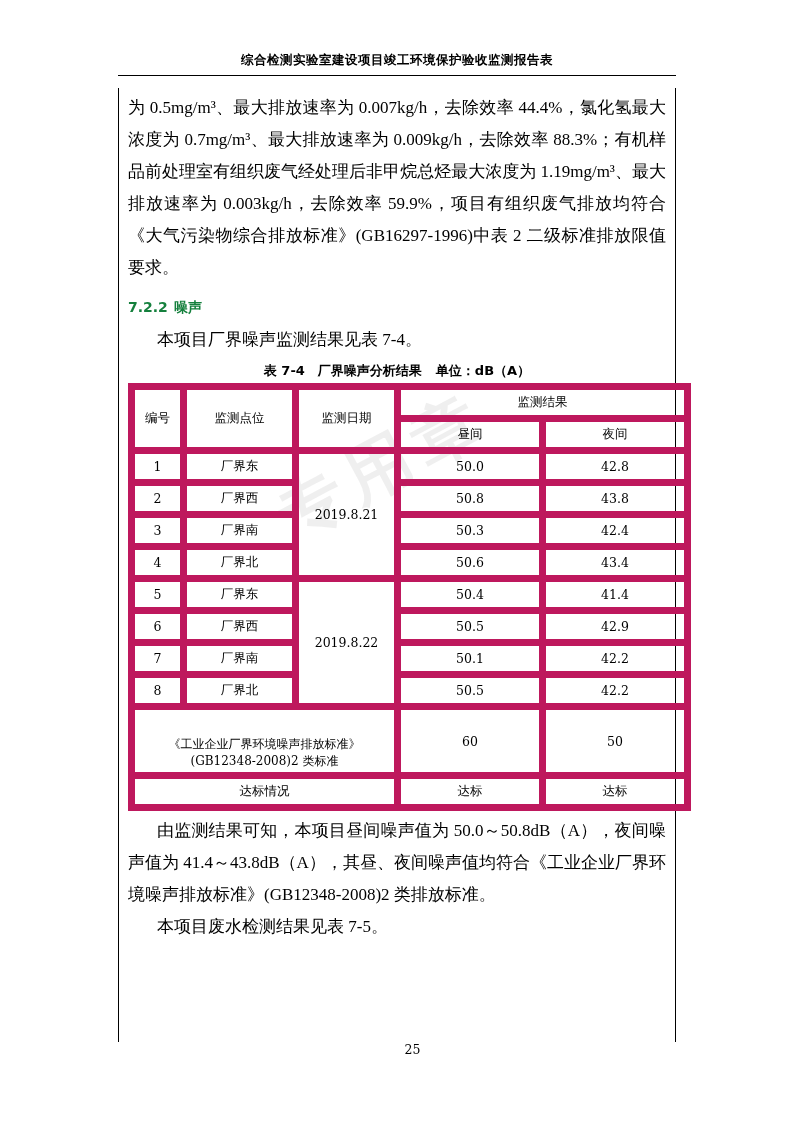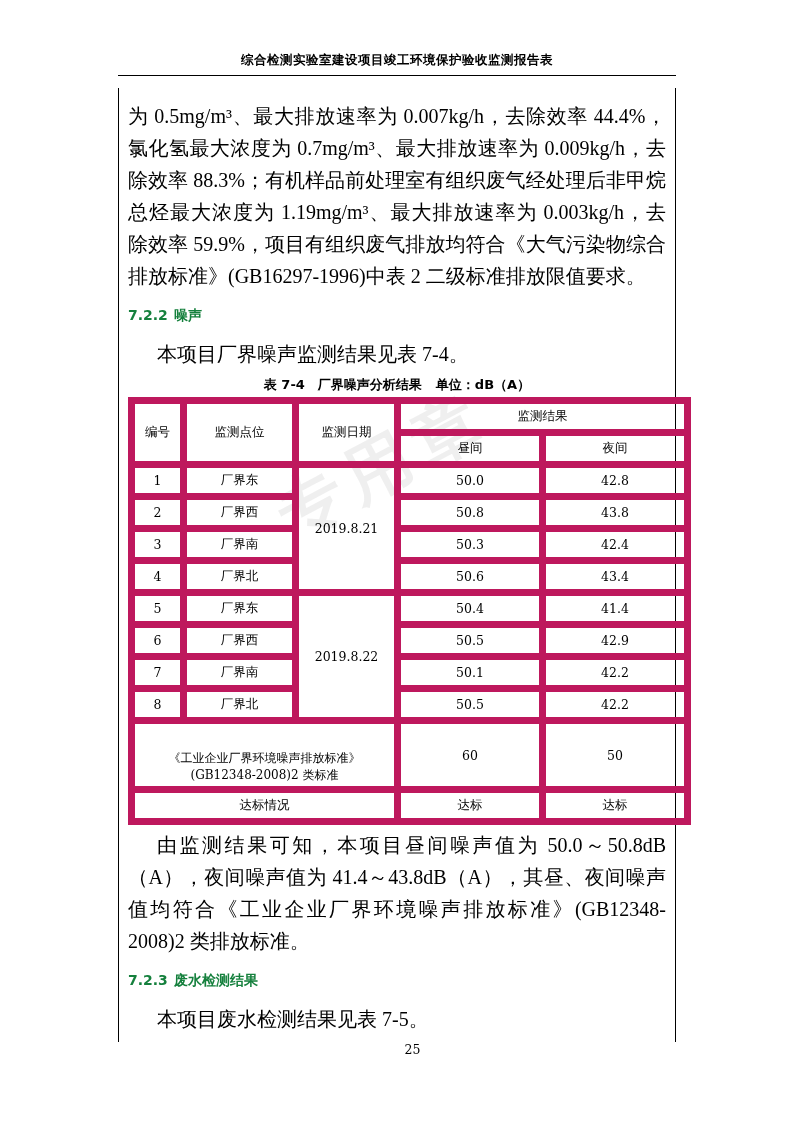--- a/index.html
+++ b/index.html
@@ -58,22 +58,22 @@
 
   
   .content {
     position: absolute;
     left: 128px;
     top: 92px;
     width: 538px;
   }
 
   p.para {
-    margin: 8px 0 0 0;
-    font-size: 20px;
+    margin: 0 0 0 0;
+    font-size: 17px;
     line-height: 32px;
     text-align: justify;
     text-justify: inter-ideograph;
     font-family: "Liberation Serif", serif;
   }
   p.para.indent {
     text-indent: 29px;
   }
   h3.sec {
     margin: 8px 0 2px 0;
@@ -266,23 +266,20 @@
         <tr>
           <td colspan="3">达标情况</td>
           <td>达标</td>
           <td>达标</td>
         </tr>
       </tbody>
     </table>
 
     <p class="para indent" style="margin-top:4px">由监测结果可知，本项目昼间噪声值为 50.0～50.8dB（A），夜间噪声值为 41.4～43.8dB（A），其昼、夜间噪声值均符合《工业企业厂界环境噪声排放标准》(GB12348-2008)2 类排放标准。</p>
 
-    <h3 class="sec">
-      <span class="num">7.2.3</span><span>废水检测结果</span>
-    </h3>
 
     <p class="para indent">本项目废水检测结果见表 7-5。</p>
 
   </div>
 
   <div class="footer-page">25</div>
 
 </div>
 
 </body></html>

